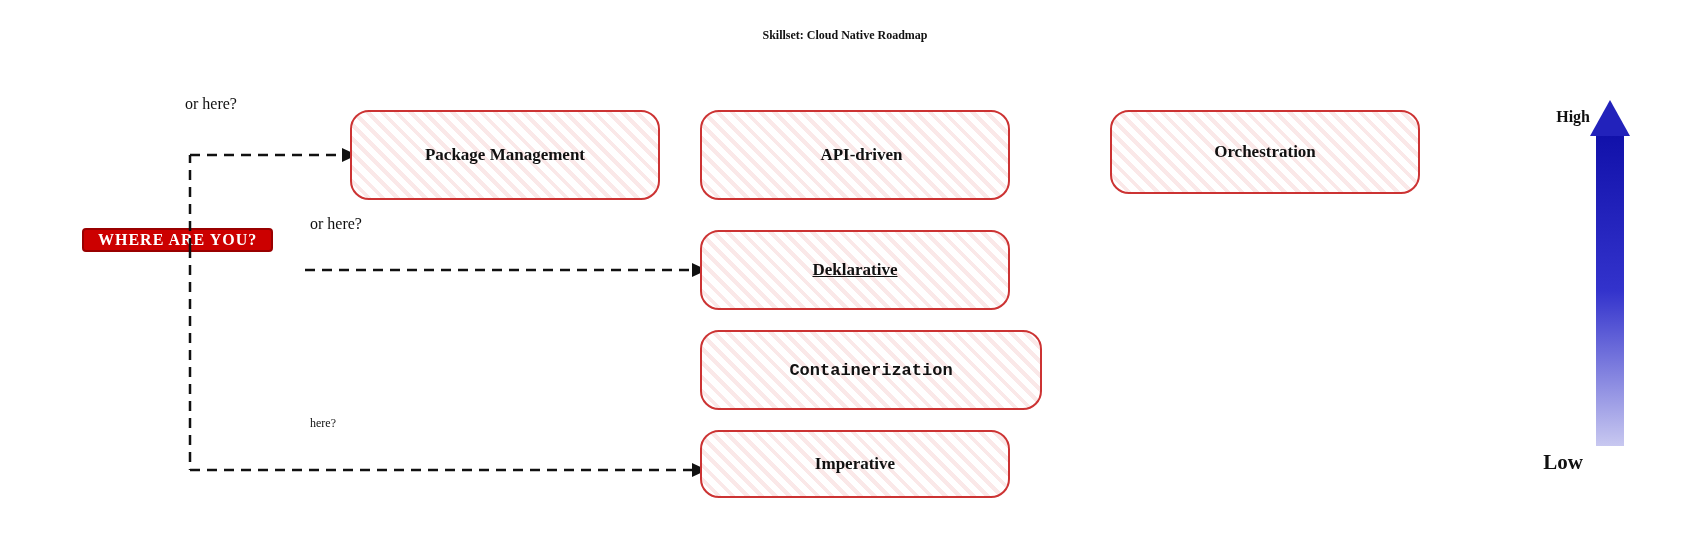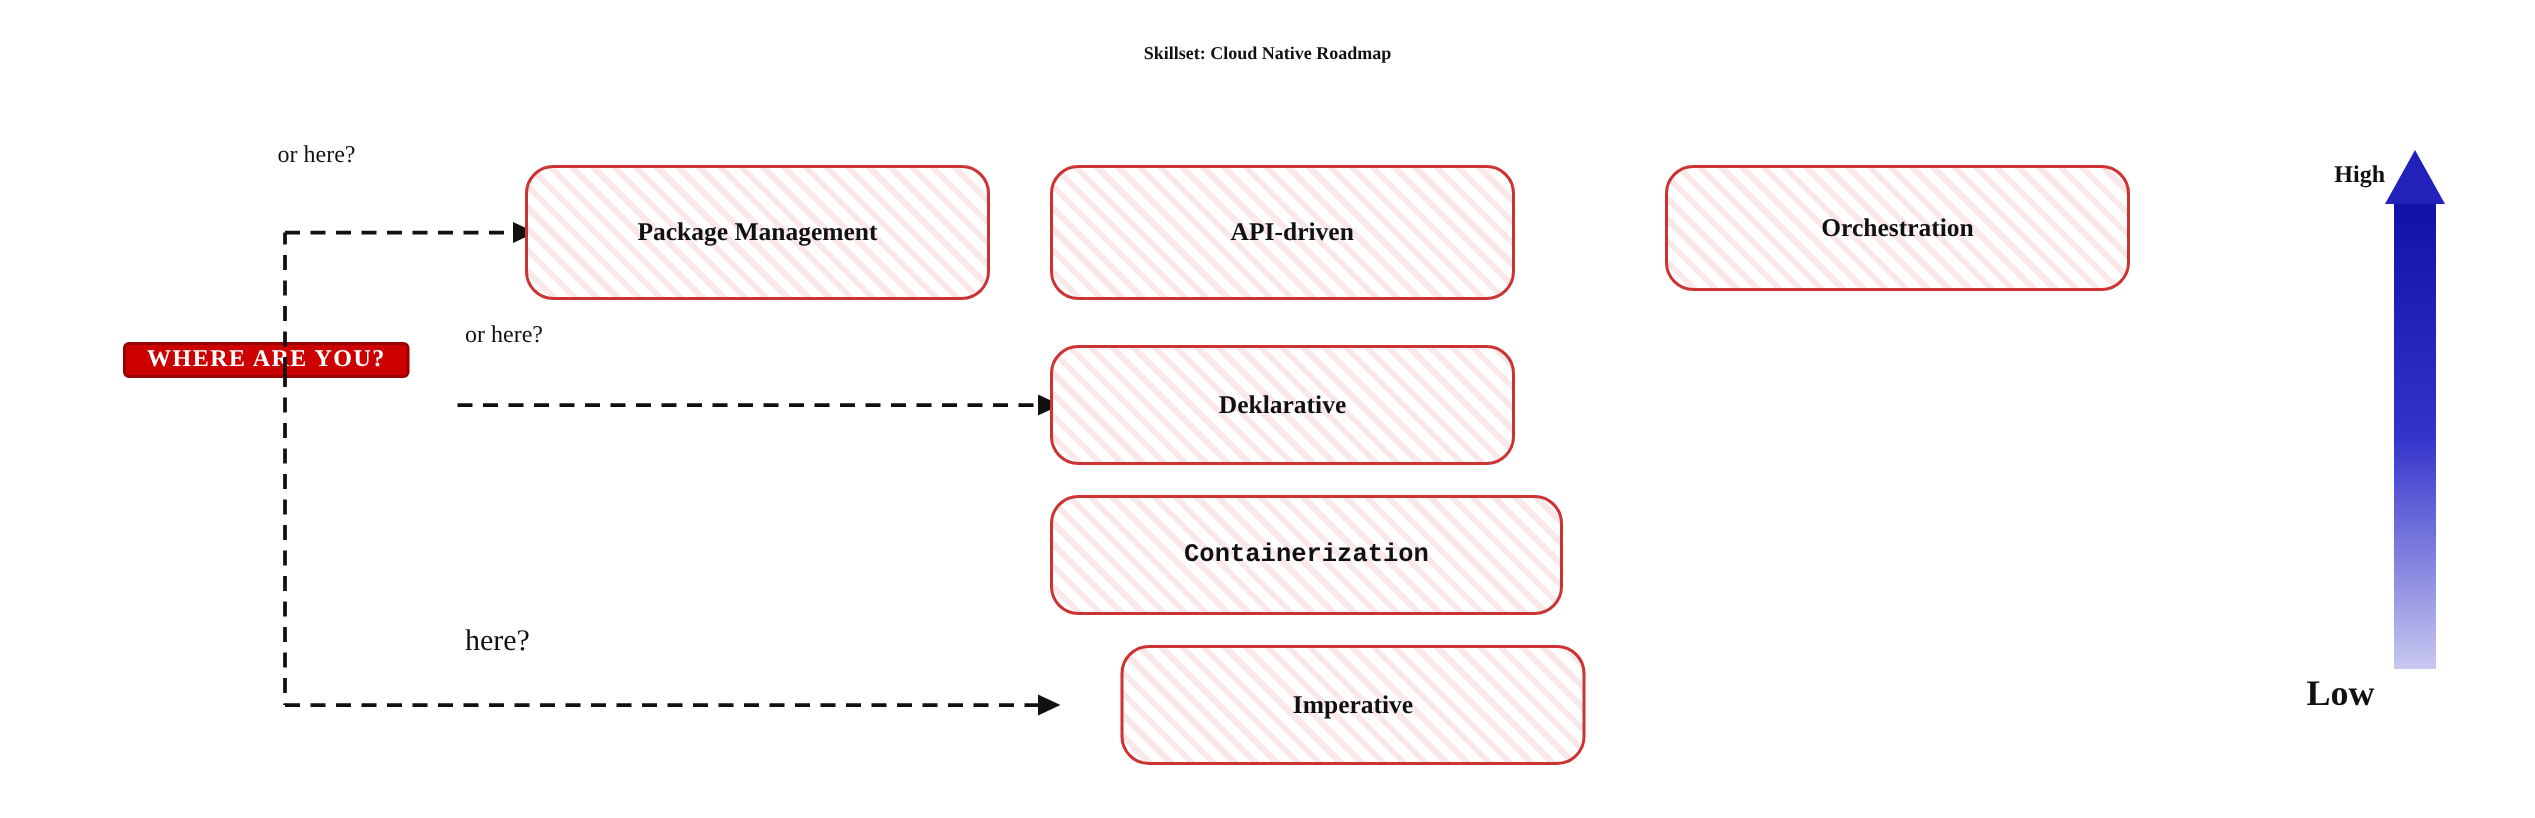--- a/index.html
+++ b/index.html
@@ -96,37 +96,37 @@
       width: 310px;
       height: 84px;
     }
 
     
     .box-deklarative {
       left: 700px;
       top: 230px;
       width: 310px;
       height: 80px;
+      text-decoration: underline;
     }
 
     .box-containerization {
       left: 700px;
       top: 330px;
       width: 342px;
       height: 80px;
       font-family: Liberation Mono, monospace;
     }
 
     
     .box-imperative {
       left: 700px;
       top: 430px;
       width: 310px;
-      height: 80px;
-      margin-left: 47px;
+      height: 68px;
     }
 
     
     .label-or-here-top {
       position: absolute;
       left: 185px;
       top: 95px;
       font-size: 16px;
       font-family: 'Comic Sans MS', cursive;
       color: #111;
@@ -138,21 +138,21 @@
       top: 215px;
       font-size: 16px;
       font-family: 'Comic Sans MS', cursive;
       color: #111;
     }
 
     .label-here-bot {
       position: absolute;
       left: 310px;
       top: 416px;
-      font-size: 20px;
+      font-size: 12px;
       font-family: 'Comic Sans MS', cursive;
       color: #111;
     }
 
     
     .gradient-arrow-container {
       position: absolute;
       right: 60px;
       top: 100px;
       display: flex;
@@ -184,21 +184,21 @@
       font-size: 16px;
       font-family: 'Comic Sans MS', cursive;
       font-weight: bold;
       color: #111;
     }
 
     .label-low {
       position: absolute;
       right: 107px;
       top: 450px;
-      font-size: 24px;
+      font-size: 21px;
       font-family: 'Comic Sans MS', cursive;
       font-weight: bold;
       color: #111;
       margin-left: 12px;
     }
   </style>
 </head>
 <body>
 
 <div class="page-title">Skillset: Cloud Native Roadmap</div>

